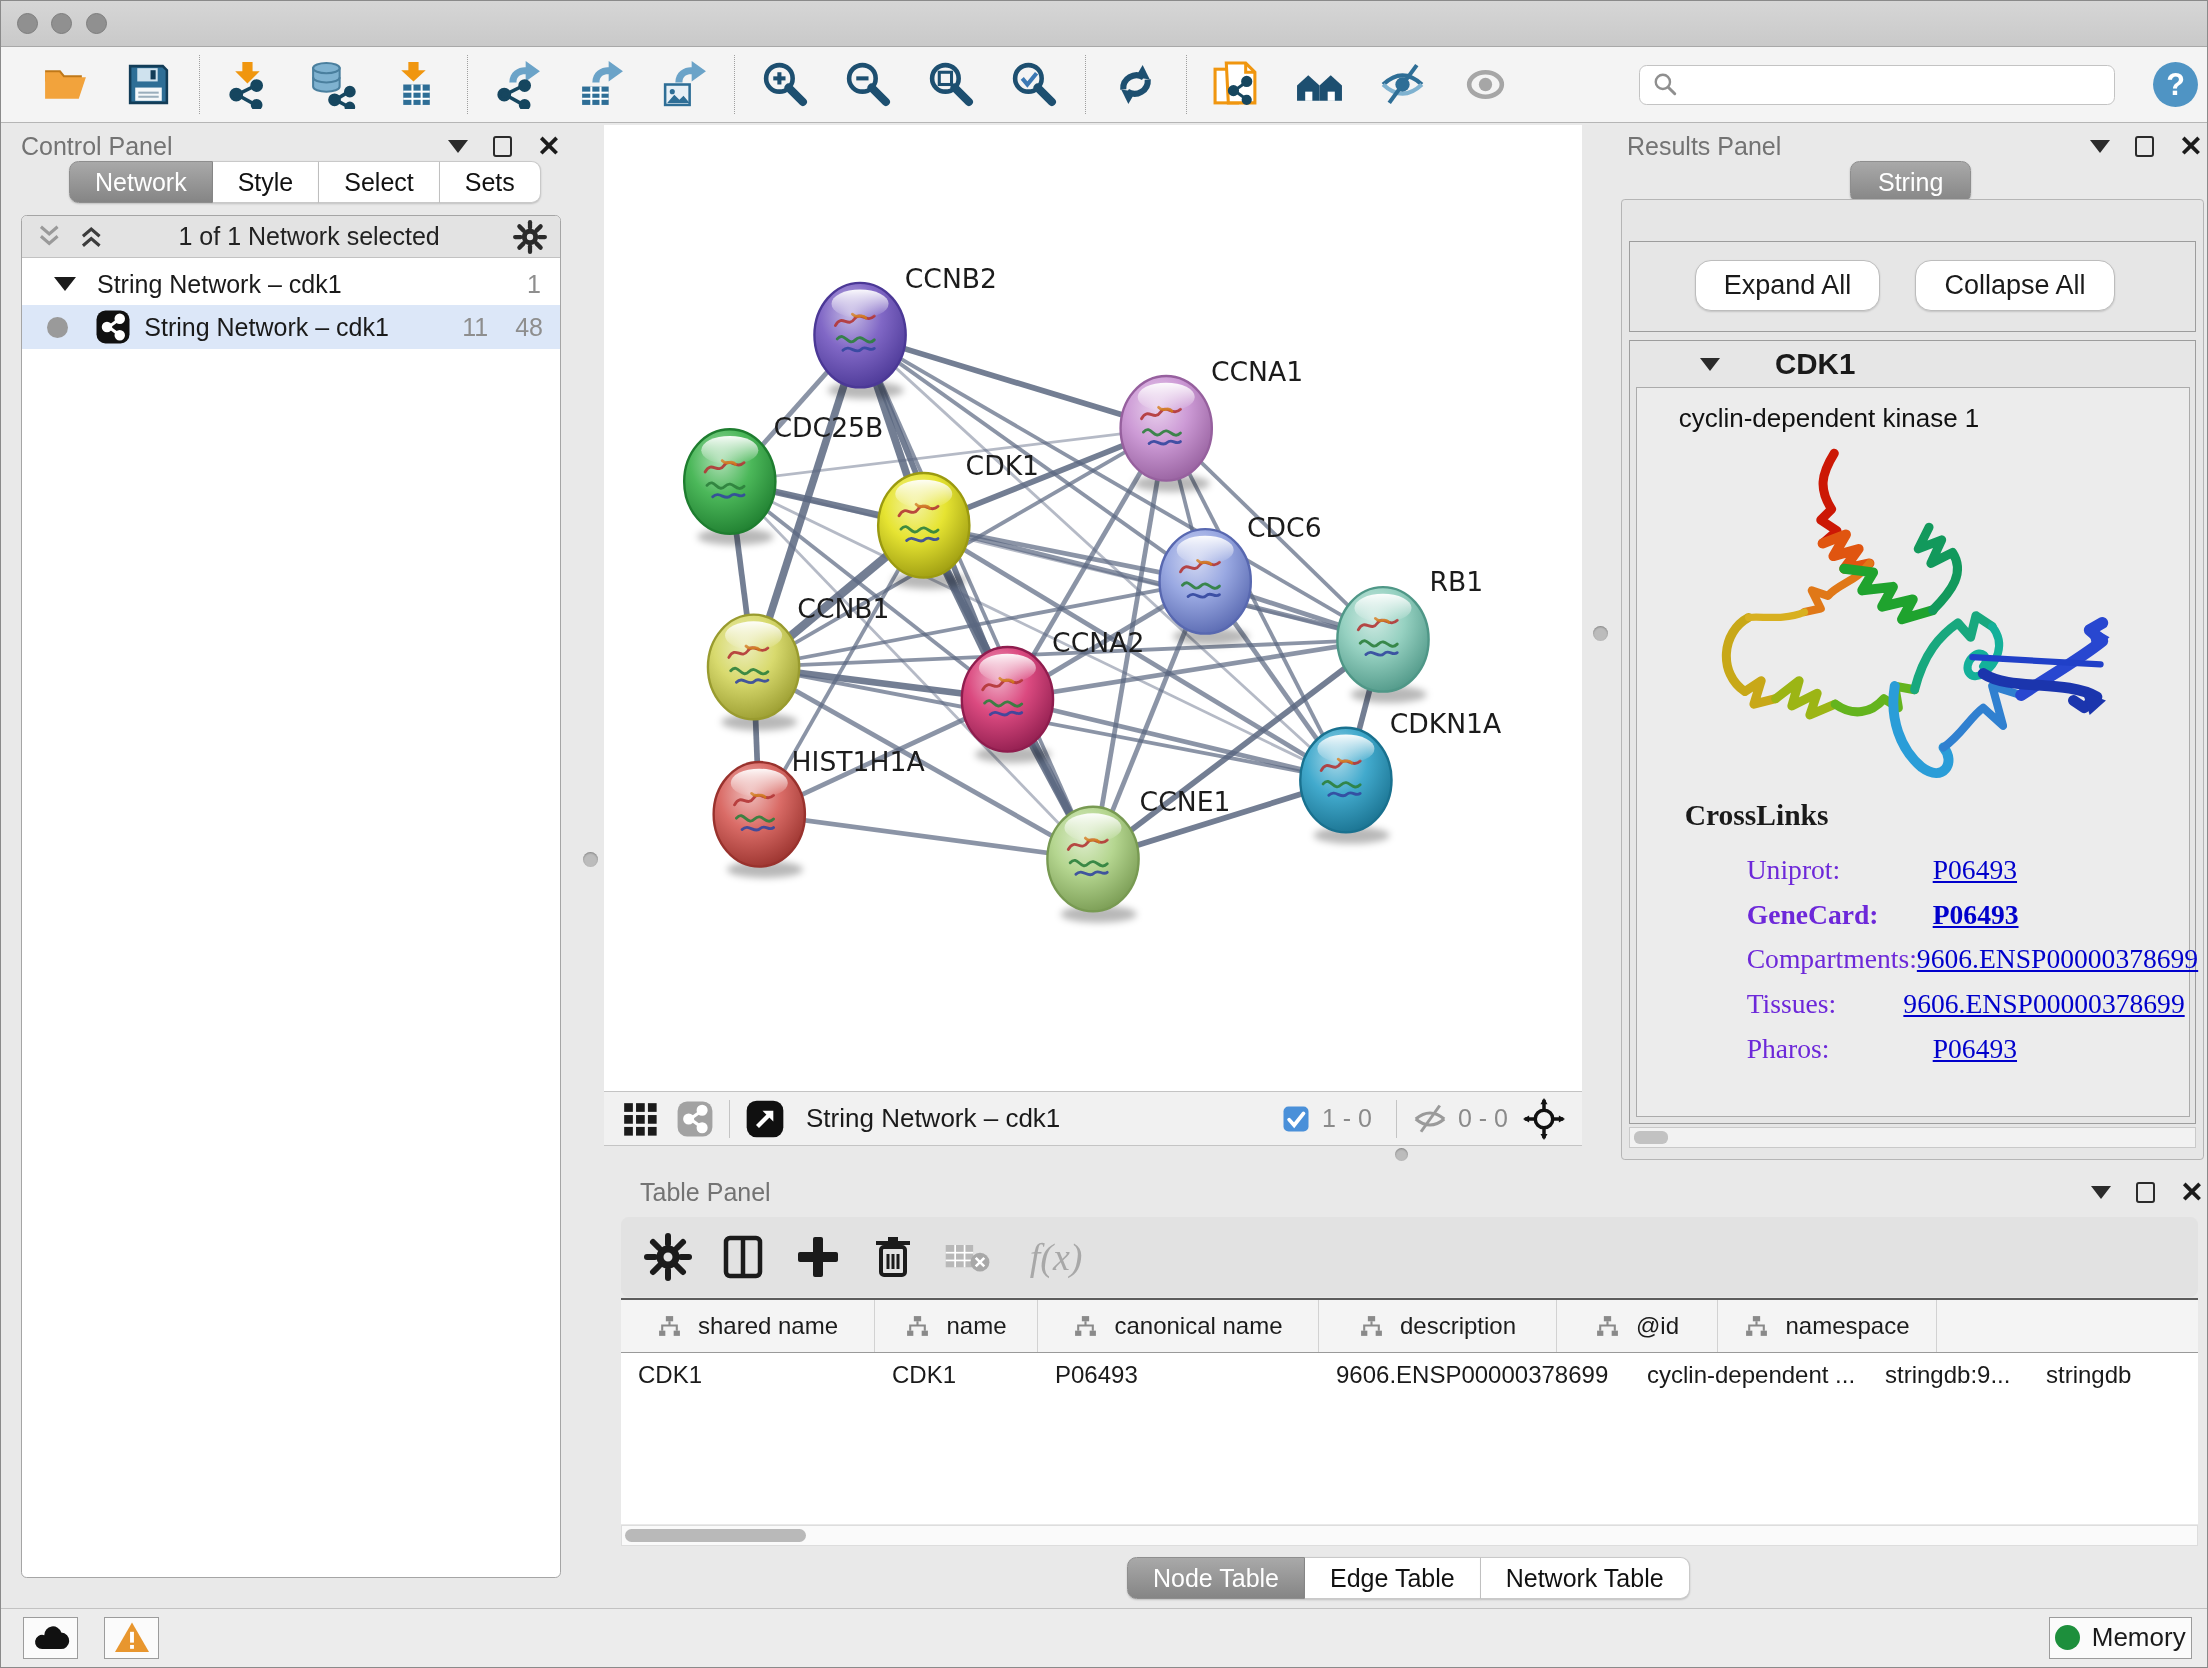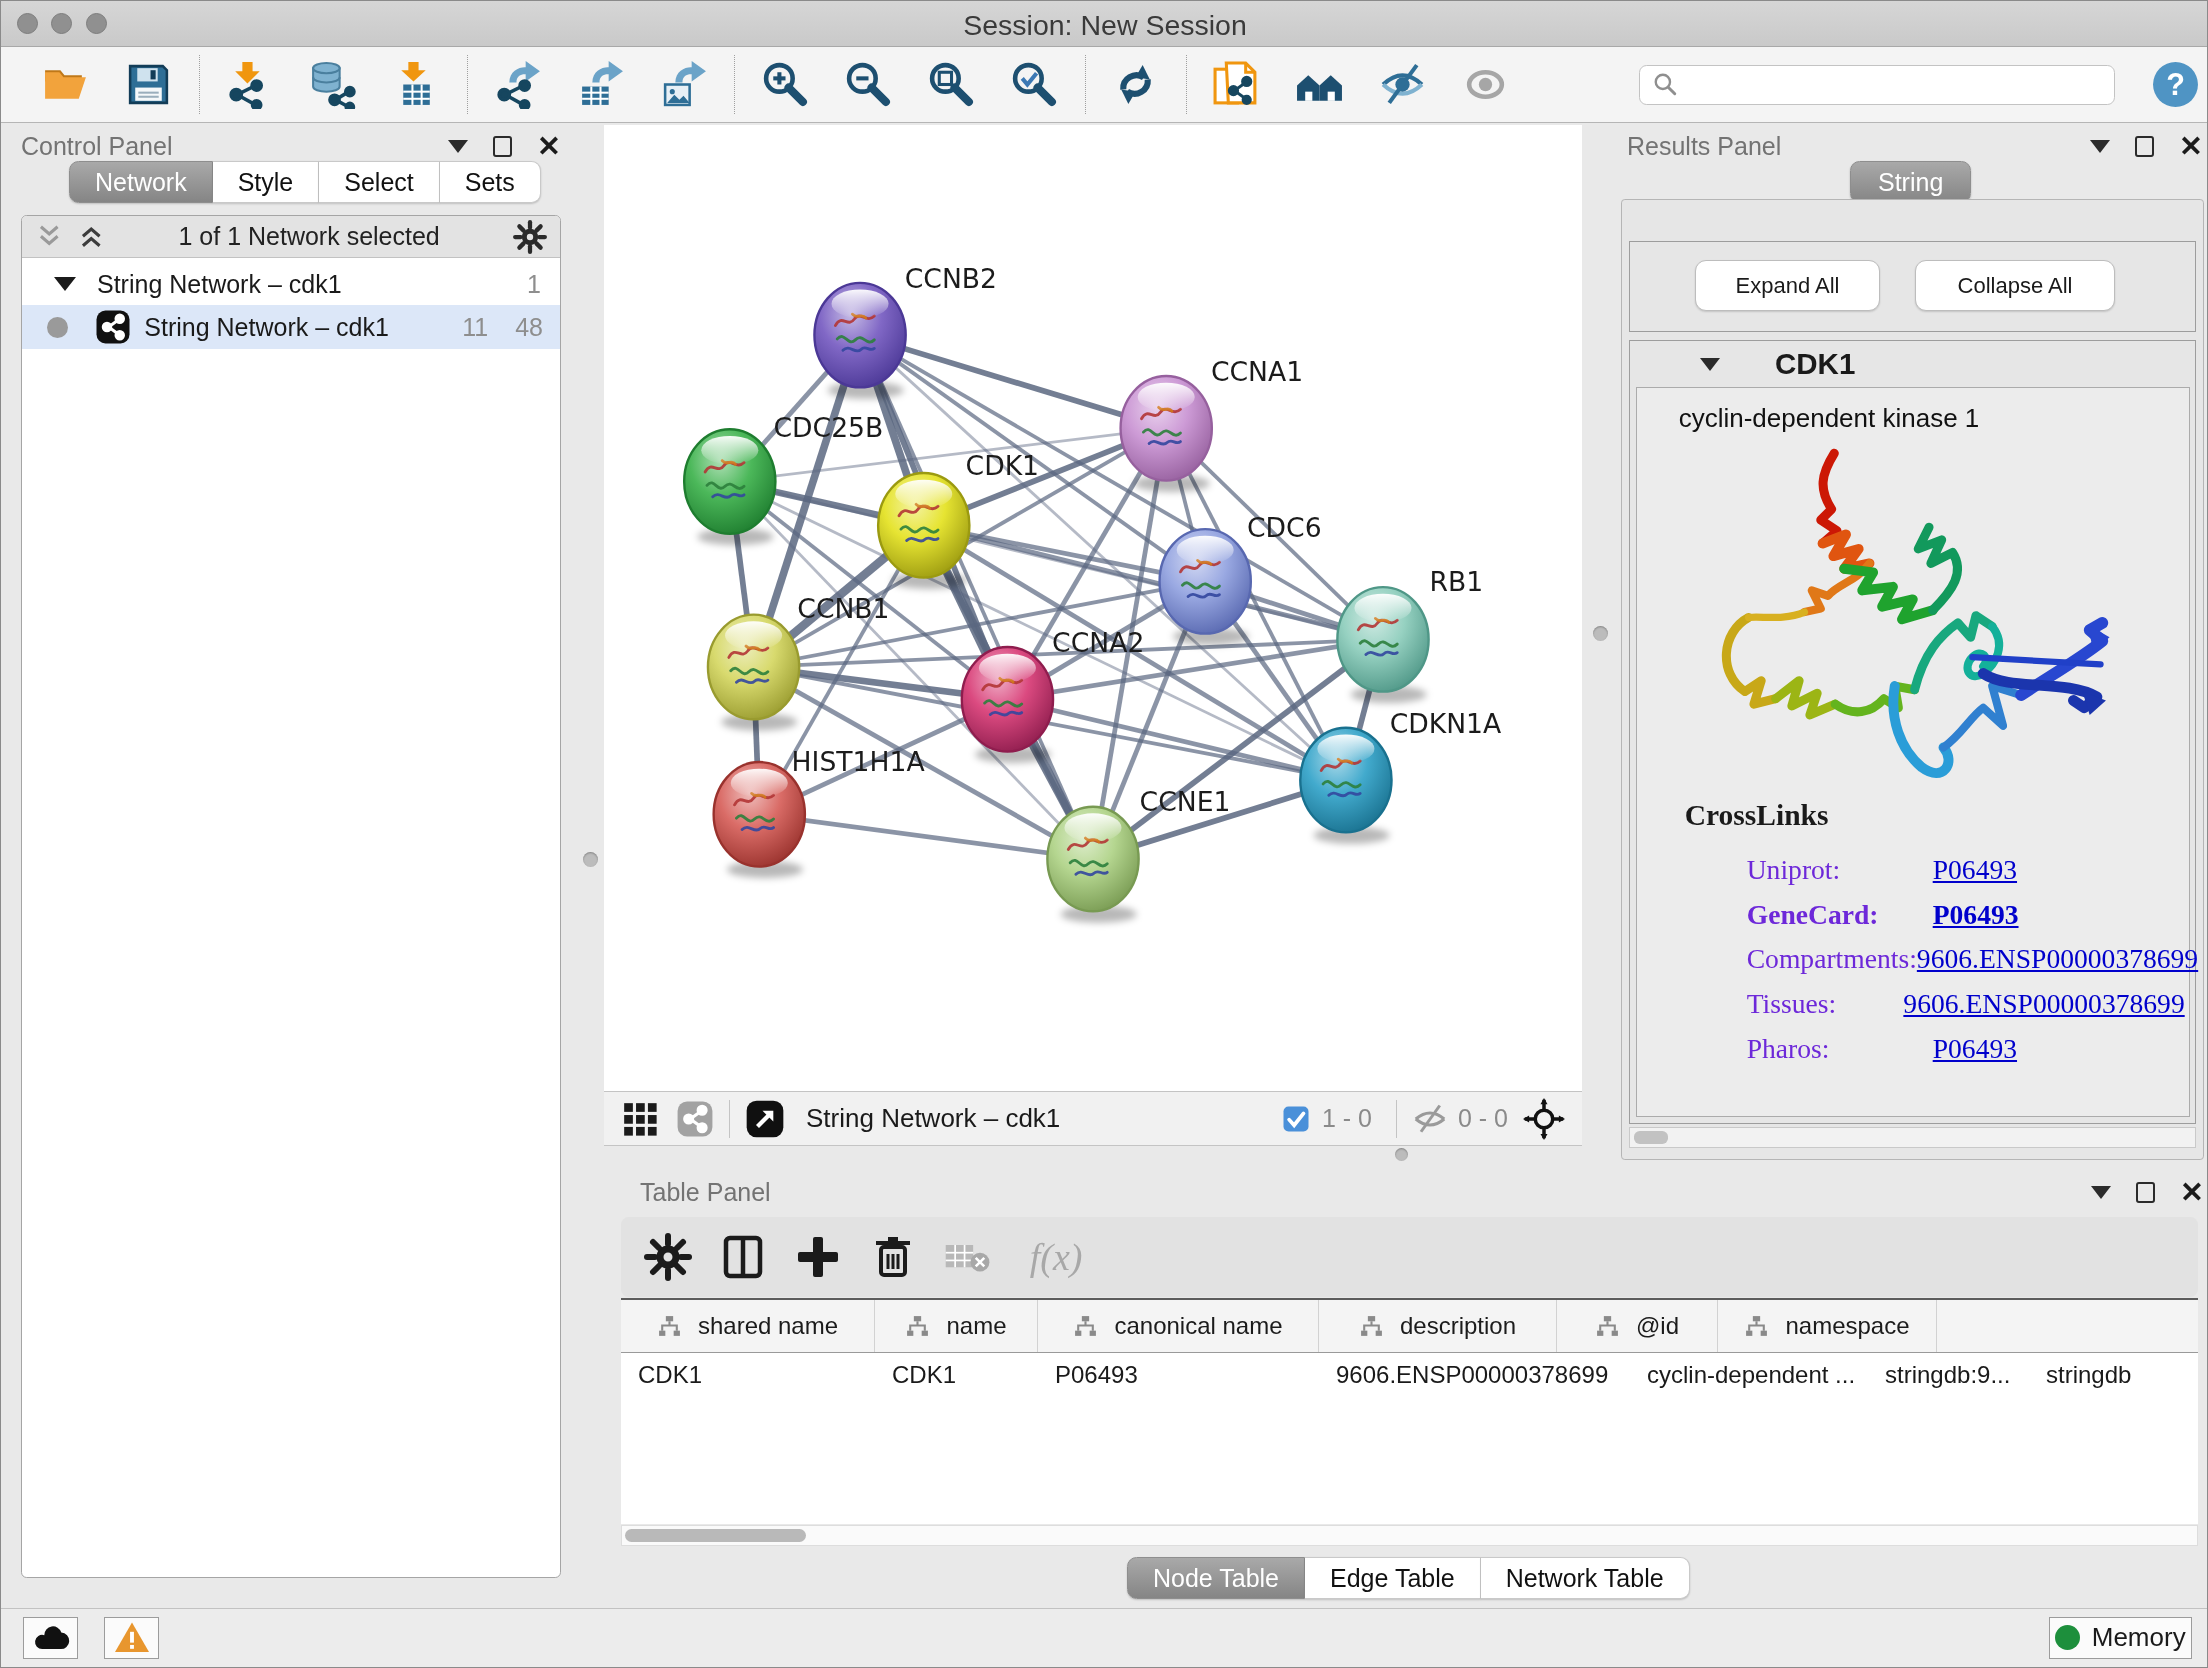--- a/index.html
+++ b/index.html
@@ -67,21 +67,21 @@
     border-top:1px solid #c4c4c4; border-bottom:1px solid #c4c4c4;
     display:flex; align-items:center; padding:0 17px; }
   .ft-sep { width:0; height:38px; border-left:1px solid #c4c4c4; margin:0 15px; }
   .split-dot { background:#bcbcbc; border-radius:50%; box-shadow:inset 0 1px 1.9px rgba(0,0,0,.3); }
 
   
   #rp-outer { left:1620px; top:198px; width:583px; height:961px; background:#e6e6e6;
     border:1px solid #b5b5b5; border-radius:3.8px; }
   #rp-boxA { left:1628px; top:240px; width:567px; height:91px; border:1px solid #9d9d9d; background:#e6e6e6; }
   .rp-btn { position:absolute; top:259px; height:51px; background:#fff; border:1px solid #bdbdbd;
-    border-radius:11px; font-size:22px; display:flex; align-items:center; justify-content:center;
+    border-radius:16px; font-size:27px; display:flex; align-items:center; justify-content:center;
     box-shadow:0 1px 1.9px rgba(0,0,0,.15); }
   #rp-boxB { left:1628px; top:339px; width:567px; height:784px; border:1px solid #9d9d9d; background:#e6e6e6; }
   #rp-entry-head { position:absolute; left:0; top:0; width:100%; height:46px; display:flex; align-items:center; }
   #rp-inner { position:absolute; left:5.7px; top:46px; width:554px; height:730px; background:#ececec; border:1px solid #ababab; }
   #rp-desc { position:absolute; left:42px; top:15px; font-size:26px; color:#111; }
   .serif { font-family:"Liberation Serif", serif; }
   #crosslinks-title { position:absolute; left:48px; top:411px; font-size:29.5px; font-weight:bold; }
   .xl-row { position:absolute; left:72px; width:476px; height:45px; font-size:27.6px; display:flex; }
   .xl-label { width:186px; color:#6d28d9;margin-left:38px; }
   .xl-value { color:#0000cc; text-decoration:underline; }
@@ -113,21 +113,20 @@
 
   .net-label { font-family:"DejaVu Sans", sans-serif; font-size:28px; fill:#1b1b1b; }
 </style>
 </head>
 <body>
 
 <div id="titlebar" class="abs">
   <span class="tl-dot" style="left:16px"></span>
   <span class="tl-dot" style="left:50px"></span>
   <span class="tl-dot" style="left:85px"></span>
-  <div id="win-title">Session: New Session</div>
 </div>
 
 <div id="toolbar" class="abs">
   <span id="tb-slot" style="display:contents"><span class="tb-icon">
         <svg viewBox="0 0 48 48">
           <path d="M4 10h15l4 5h17v6H4z" fill="#c07818"></path>
           <path d="M4 38 V12 h14 l4 5 h22 l-7 21z" fill="#f2a33c"></path>
         </svg>
       </span><span class="tb-icon">
         <svg viewBox="0 0 48 48">

